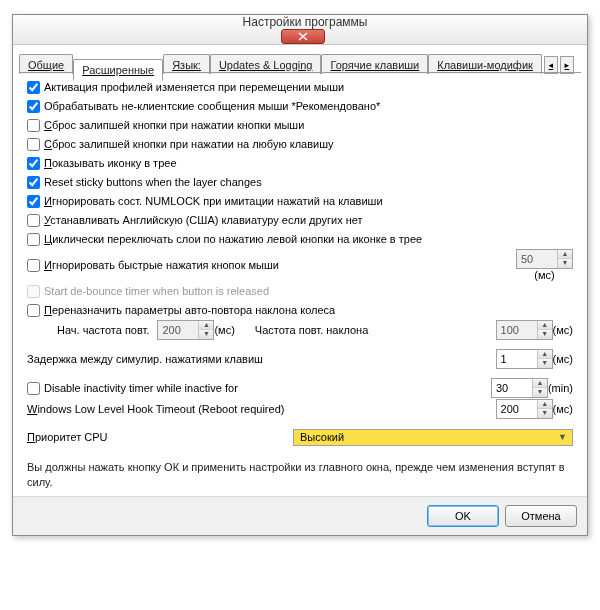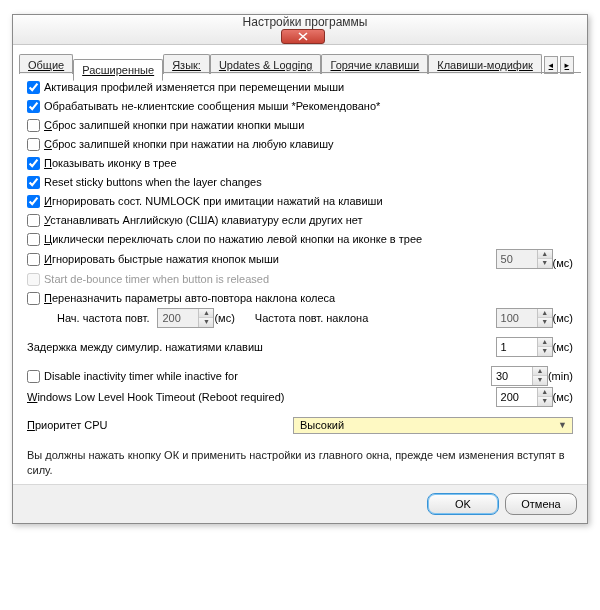--- a/index.html
+++ b/index.html
@@ -100,21 +100,22 @@
     align-items: center;
   }
   input[type=checkbox] {
     width: 13px; height: 13px;
     margin: 0 4px 0 0;
   }
   .underline { text-decoration: underline; }
   .disabled { color: #9a9a9a; }
   .spinwrap {
     display: inline-flex;
-    align-items: flex-end;
+    align-items: center;
+    flex-direction: column;
   }
   .spin {
     display: inline-flex;
     border: 1px solid #a0a0a0;
     background: #fff;
     height: 20px;
   }
   .spin input {
     border: none;
     width: 40px;
@@ -141,21 +142,21 @@
   .unit { margin-left: 0; }
   .gap { flex: 1; }
   .indent { padding-left: 30px; }
   .line-sep-gap { height: 8px; }
   .select {
     border: 1px solid #a0a0a0;
     height: 17px;
     display: flex;
     align-items: center;
     justify-content: space-between;
-    background: #fef9c3;
+    background: #fde047;
     padding: 0 2px 0 6px;
     width: 280px;
     cursor: pointer;
   }
   .select .arrow {
     width: 15px; text-align: center; font-size: 9px;
     color: #555;
   }
   .note {
     margin-top: 14px;
@@ -167,21 +168,21 @@
     background: #f0f0f0;
     padding: 8px 10px;
     display: flex;
     justify-content: flex-end;
     gap: 6px;
   }
   .btn {
     min-width: 72px;
     height: 22px;
     border: 1px solid #8a8a8a;
-    border-radius: 8px;
+    border-radius: 3px;
     background: linear-gradient(#fdfdfd,#e5e5e5);
     font-size: 11px;
     cursor: pointer;
     display: flex; align-items: center; justify-content: center;
   }
   .btn.primary {
     border: 1px solid #3893d6;
     box-shadow: 0 0 0 1px #7cc2f1 inset;
   }
 </style>

